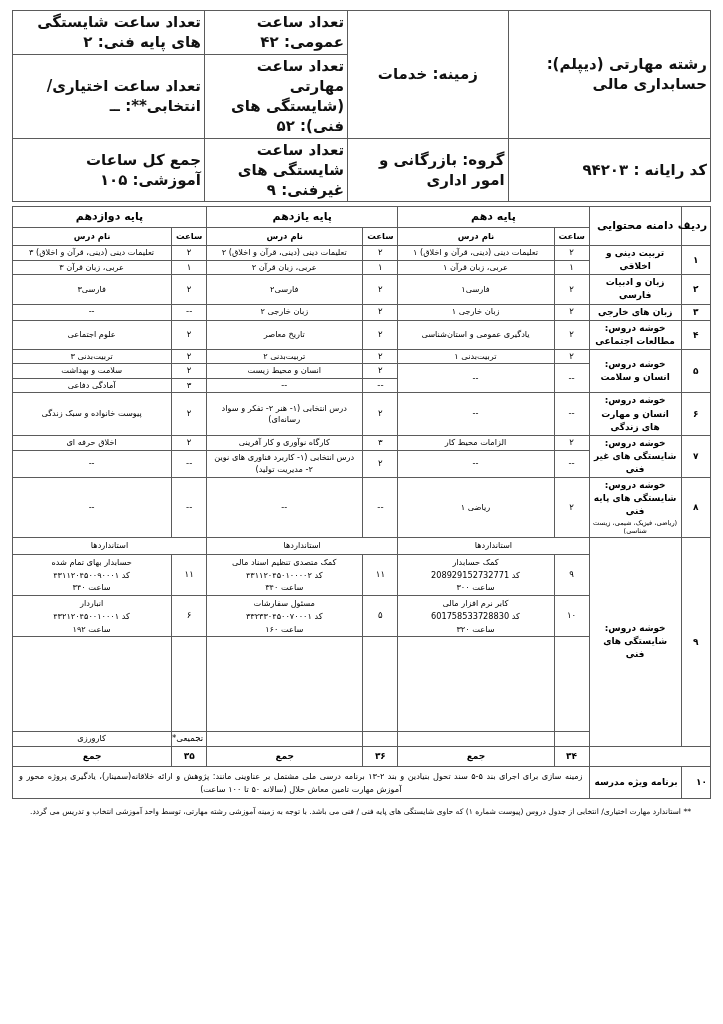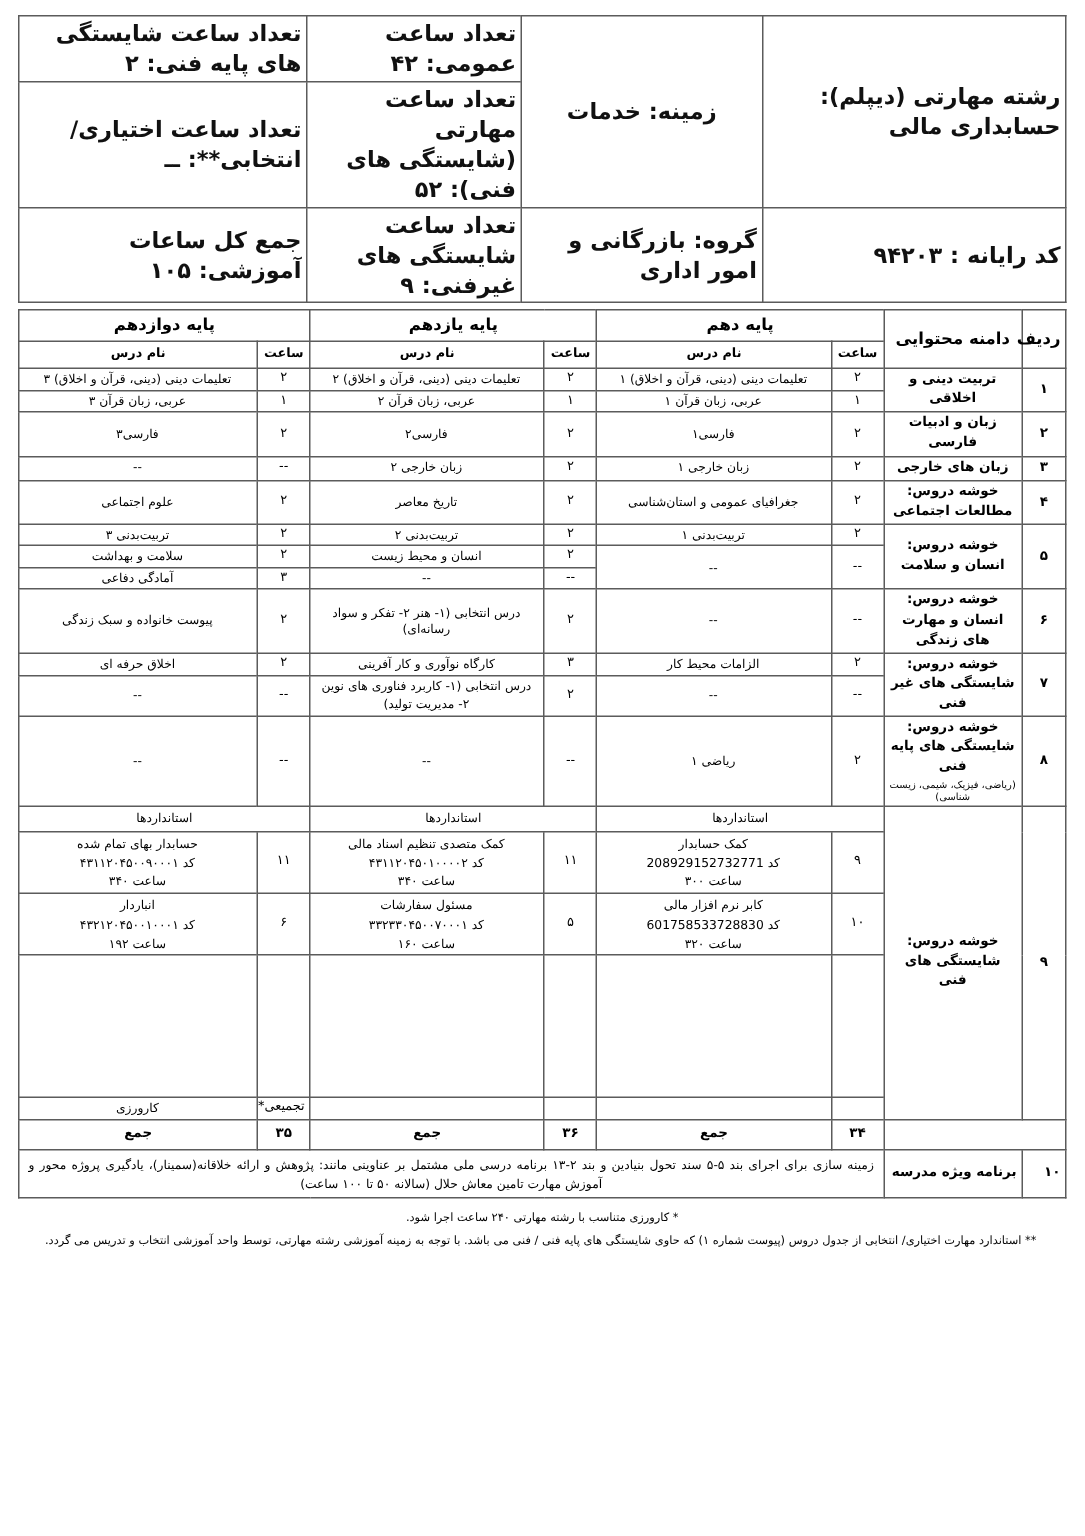--- a/index.html
+++ b/index.html
@@ -203,21 +203,21 @@
           <td class="course">زبان خارجی ۱</td>
           <td class="hours">۲</td>
           <td class="course">زبان خارجی ۲</td>
           <td class="hours">--</td>
           <td class="course">--</td>
         </tr>
         <tr>
           <td class="idx" rowspan="1">۴</td>
           <td class="dom-cell" rowspan="1">خوشه دروس:<br>مطالعات اجتماعی</td>
           <td class="hours">۲</td>
-          <td class="course">جغرافیای عمومی و استان‌شناسی</td>
+          <td class="course">یادگیری عمومی و استان‌شناسی</td>
           <td class="hours">۲</td>
           <td class="course">تاریخ معاصر</td>
           <td class="hours">۲</td>
           <td class="course">علوم اجتماعی</td>
         </tr>
         <tr>
           <td class="idx" rowspan="3">۵</td>
           <td class="dom-cell" rowspan="3">خوشه دروس:<br>انسان و سلامت</td>
           <td class="hours">۲</td>
           <td class="course">تربیت‌بدنی ۱</td>
@@ -352,17 +352,16 @@
         </tr>
         <tr class="school-prog">
           <td class="lbl">۱۰</td>
           <td class="lbl">برنامه ویژه مدرسه</td>
           <td class="body" colspan="6">زمینه سازی برای اجرای بند ۵-۵ سند تحول بنیادین و بند ۲-۱۳ برنامه درسی ملی مشتمل بر عناوینی مانند: پژوهش و ارائه خلاقانه(سمینار)، یادگیری پروژه محور و آموزش مهارت تامین معاش حلال (سالانه ۵۰ تا ۱۰۰ ساعت)</td>
         </tr>
       </tbody>
   </table>
 
   <div class="footnotes">
-    <div>* کارورزی متناسب با رشته مهارتی  ۲۴۰ ساعت اجرا شود.</div>
     <div class="fn2">** استاندارد مهارت اختیاری/ انتخابی از جدول دروس (پیوست شماره ۱) که حاوی شایستگی های پایه فنی / فنی می باشد. با توجه به زمینه آموزشی رشته مهارتی، توسط واحد آموزشی انتخاب و تدریس می گردد.</div>
   </div>
 
 </div>
 
 </body></html>

